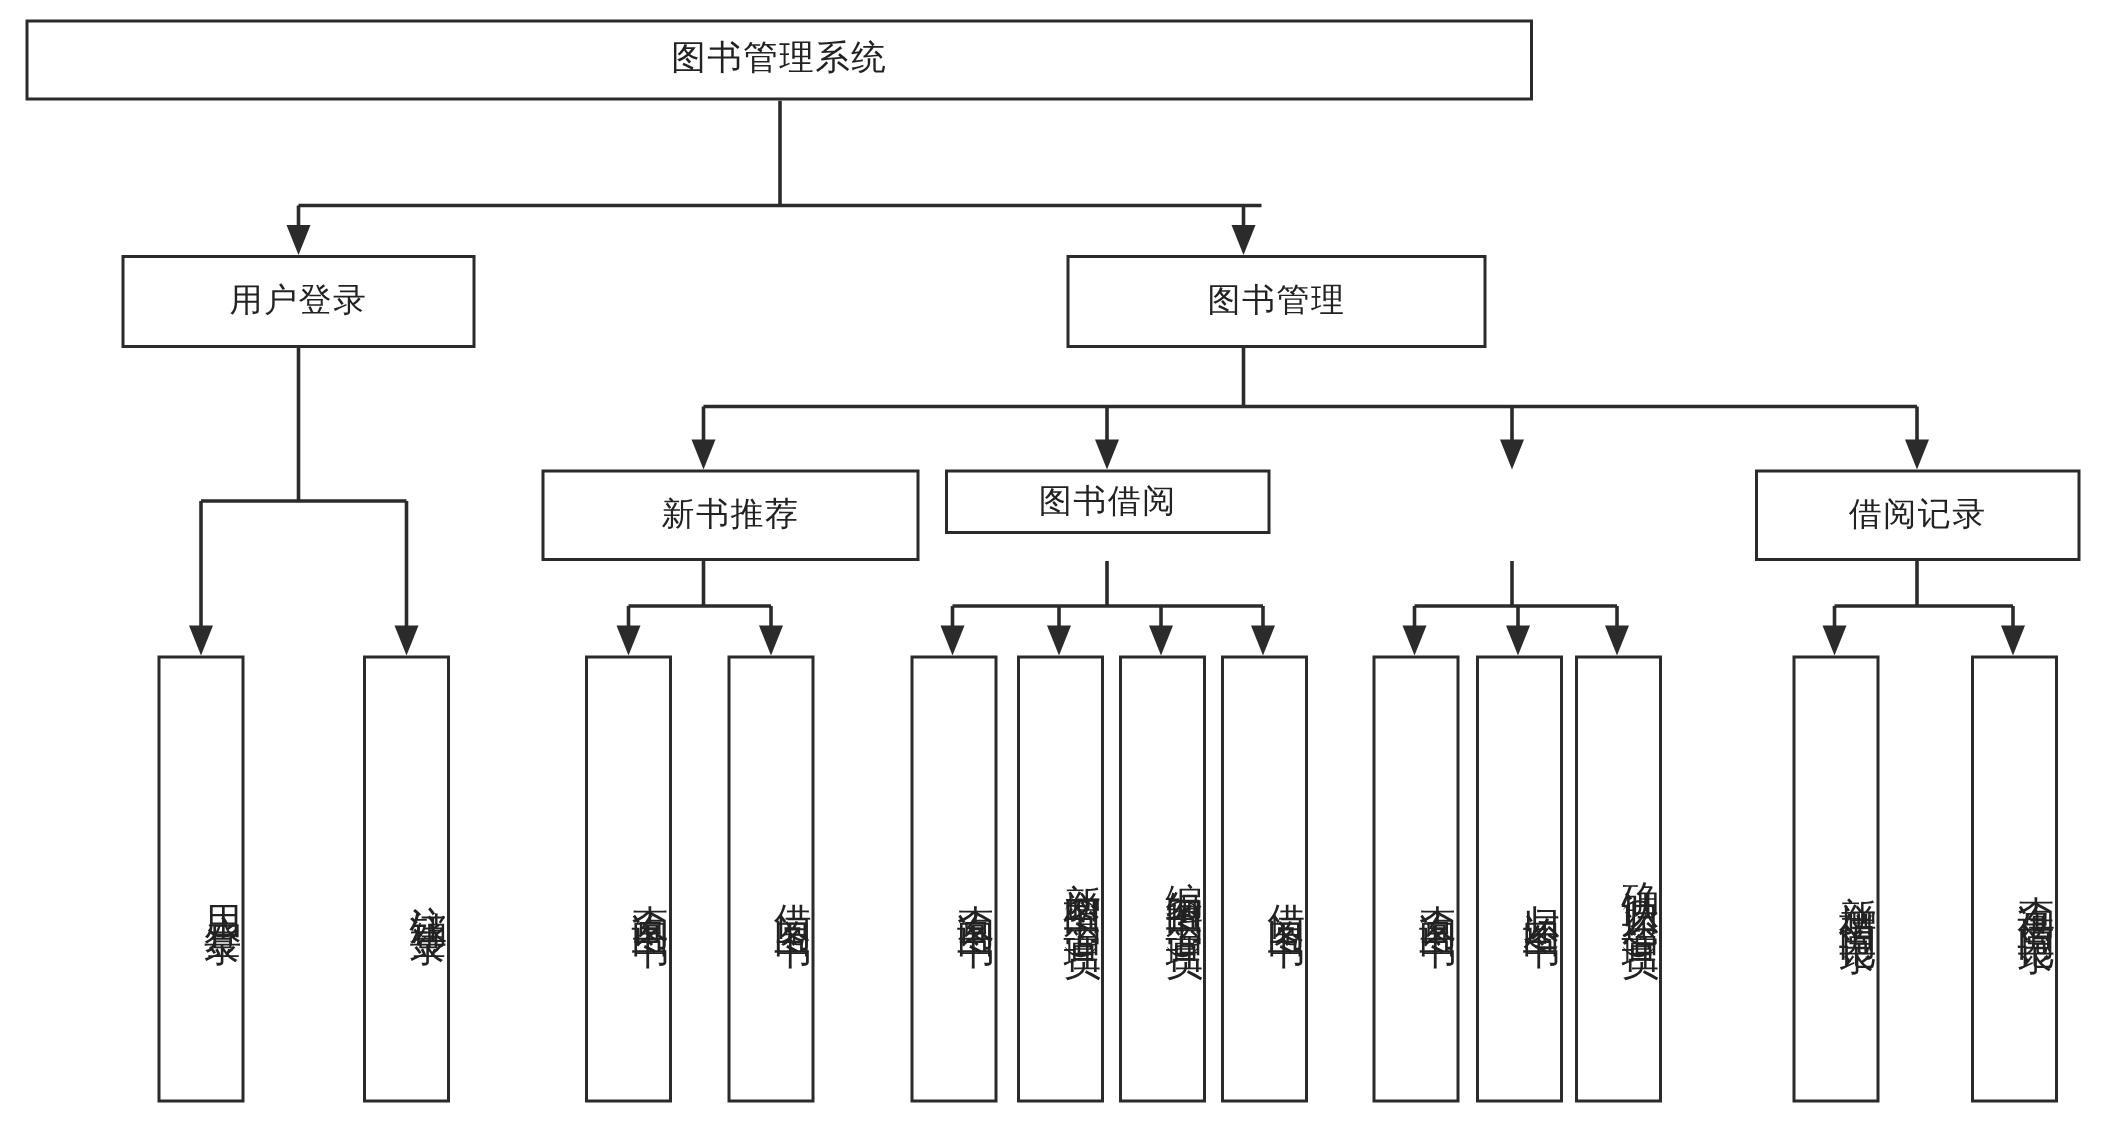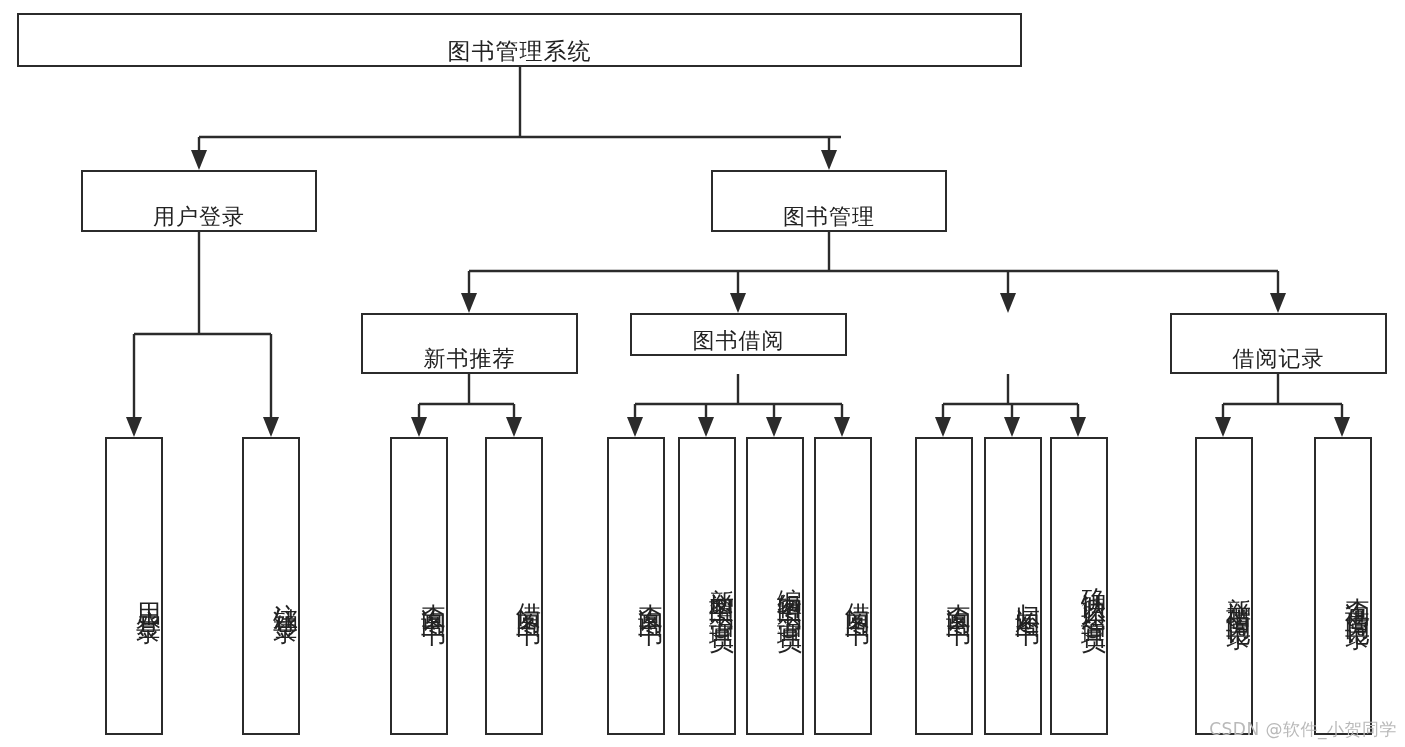--- a/index.html
+++ b/index.html
@@ -12,21 +12,21 @@
   }
   #diagram{
     position:absolute;left:0;top:0;width:1405px;height:747px;
   }
   .node{
     position:absolute;
     box-sizing:border-box;
     background:#ffffff;
     border:2px solid #2b2b2b;
     display:flex;
-    align-items:flex-end;
+    align-items:center;
     justify-content:center;
     text-align:center;
     line-height:1.18;
   }
   .node .label{
     display:block;
     white-space:pre-line;
   }
   
   .node.h .label{
@@ -138,25 +138,25 @@
     <polygon points="1334,417 1350,417 1342,437"></polygon>
   </svg>
 
   <div class="node h root" style="left:17px;top:13px;width:1005px;height:54px;">
     <span class="label">图书管理系统</span>
   </div>
 
   <div class="node h" style="left:81px;top:170px;width:236px;height:62px;">
     <span class="label">用户登录</span>
   </div>
-  <div class="node h" style="left:711px;top:170px;width:236px;height:62px;">
+  <div class="node h" style="left:711px;top:170px;width:280px;height:62px;">
     <span class="label">图书管理</span>
   </div>
 
-  <div class="node h" style="left:361px;top:313px;width:217px;height:61px;">
+  <div class="node h" style="left:361px;top:313px;width:252px;height:61px;">
     <span class="label">新书推荐</span>
   </div>
   <div class="node h" style="left:630px;top:313px;width:217px;height:43px;">
     <span class="label">图书借阅</span>
   </div>
   <div class="node h" style="left:1170px;top:313px;width:217px;height:61px;">
     <span class="label">借阅记录</span>
   </div>
 
   <div class="node v" style="left:105px;top:437px;width:58px;height:298px;">
@@ -196,14 +196,13 @@
     <span class="label">确认归还（管理员）</span>
   </div>
 
   <div class="node v" style="left:1195px;top:437px;width:58px;height:298px;">
     <span class="label">新增借阅记录</span>
   </div>
   <div class="node v" style="left:1314px;top:437px;width:58px;height:298px;">
     <span class="label">查询借阅记录</span>
   </div>
 
-  <div id="watermark">CSDN @软件_小贺同学</div>
 </div>
 
 </body></html>

